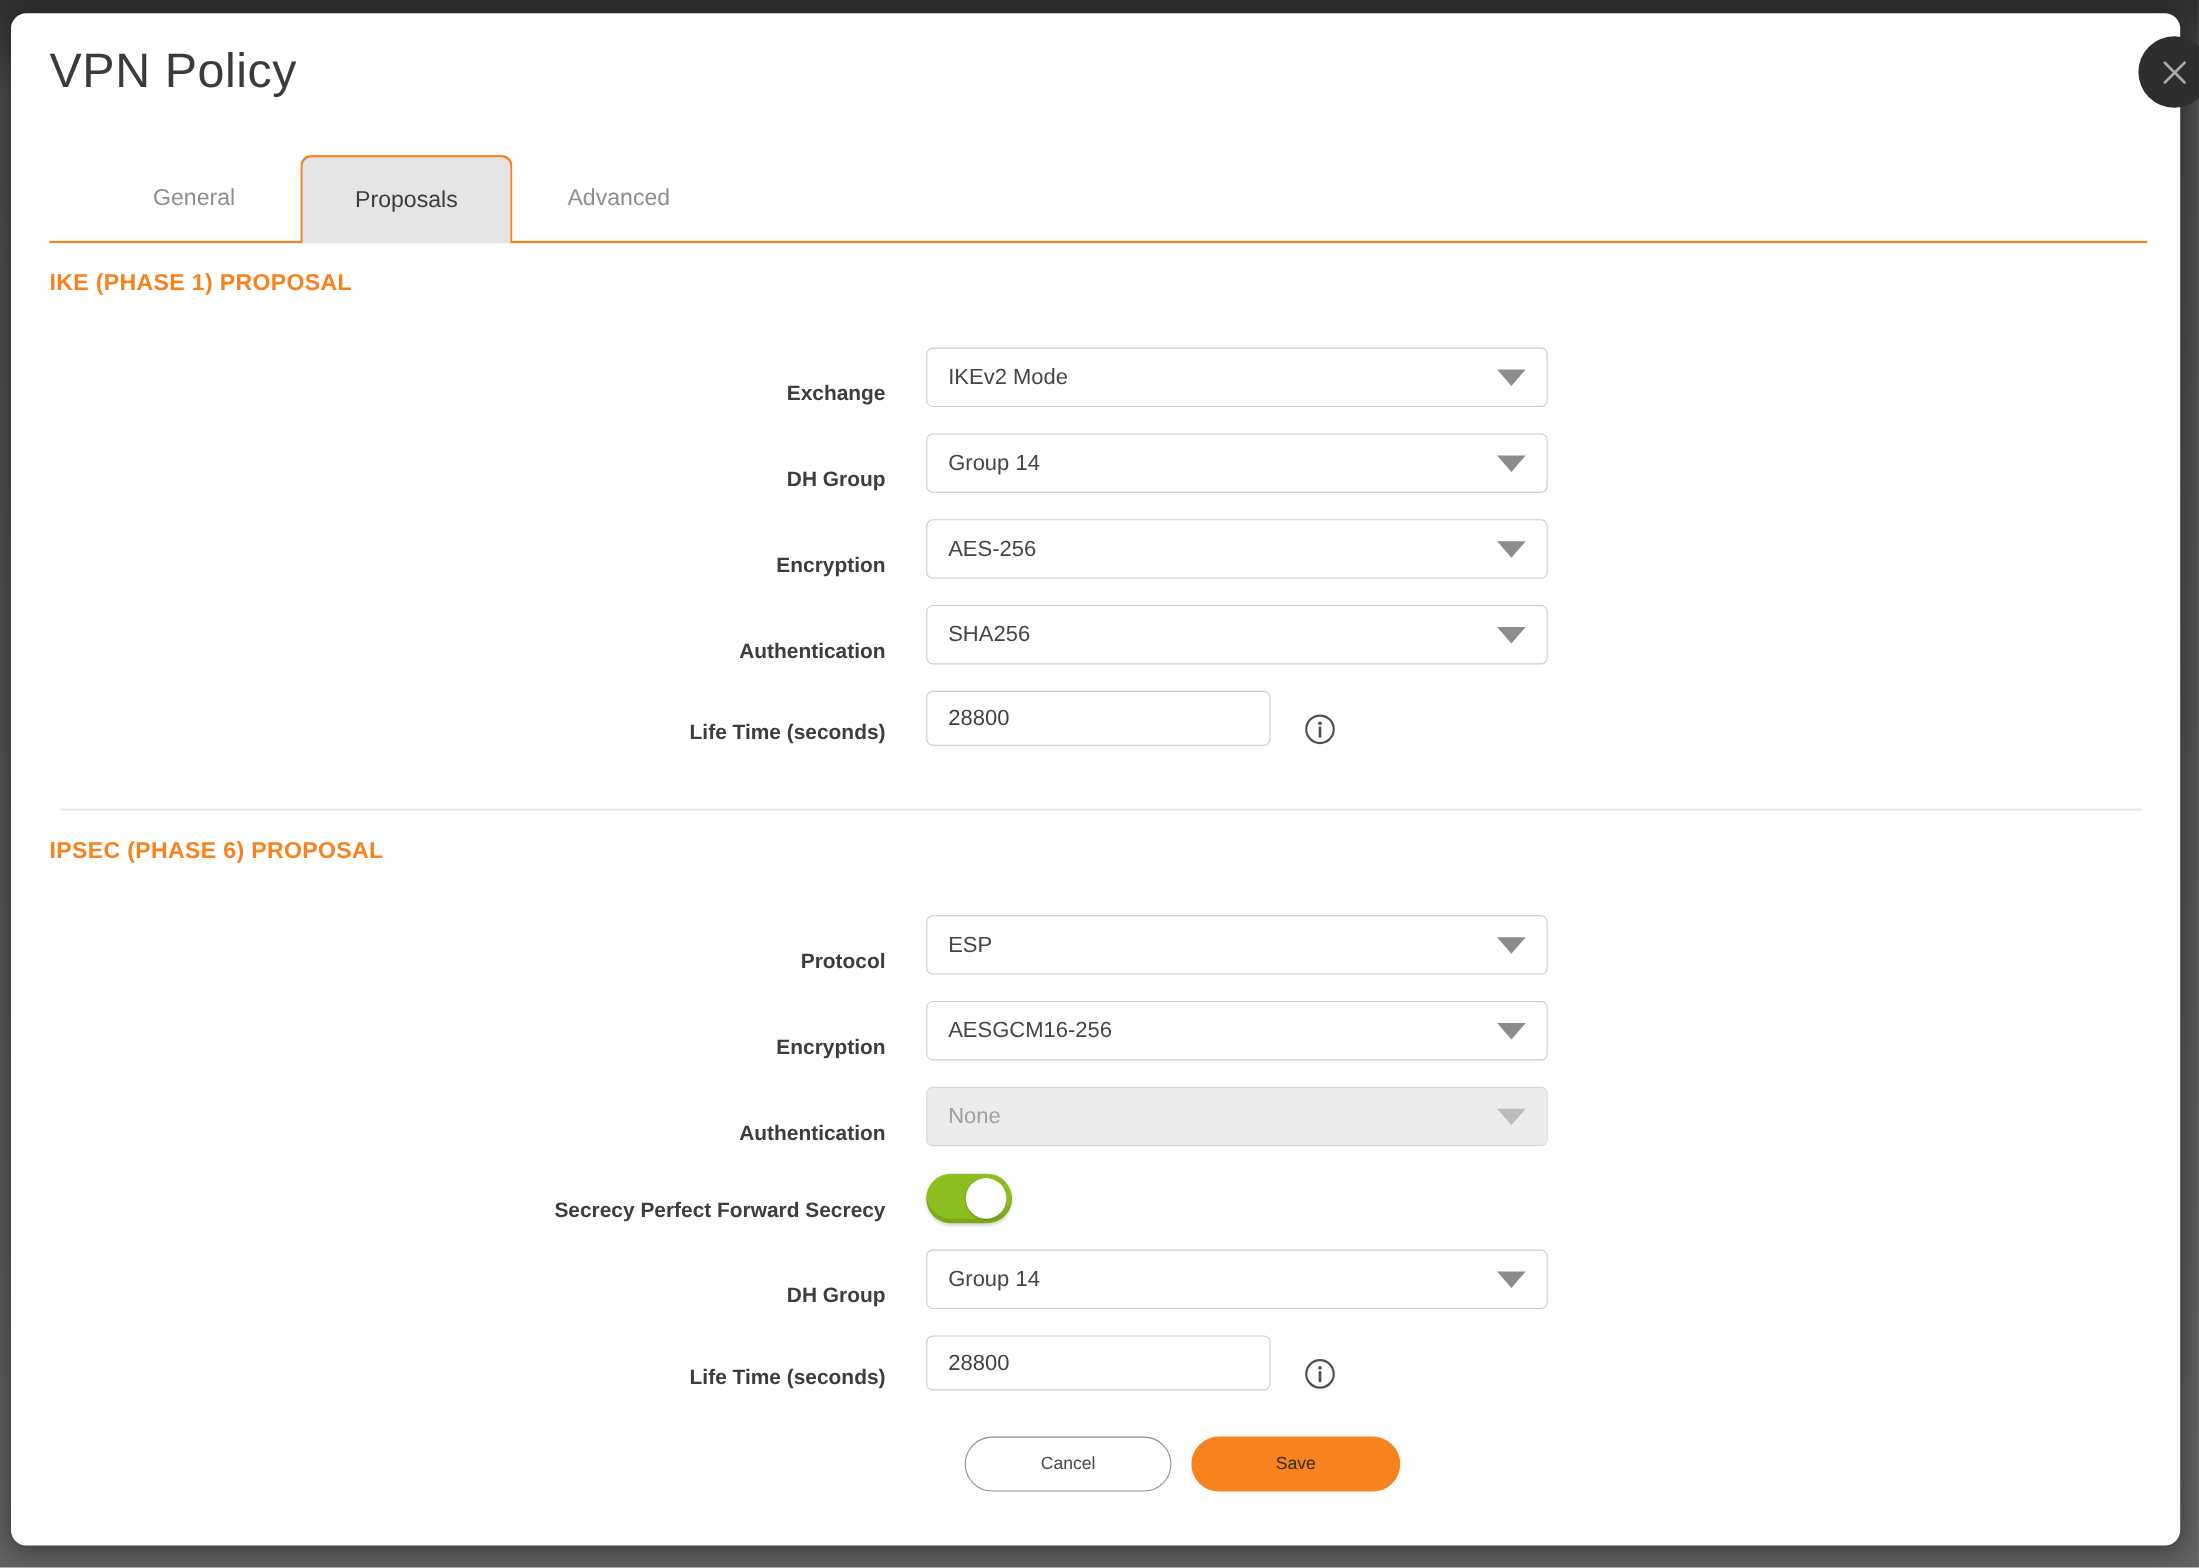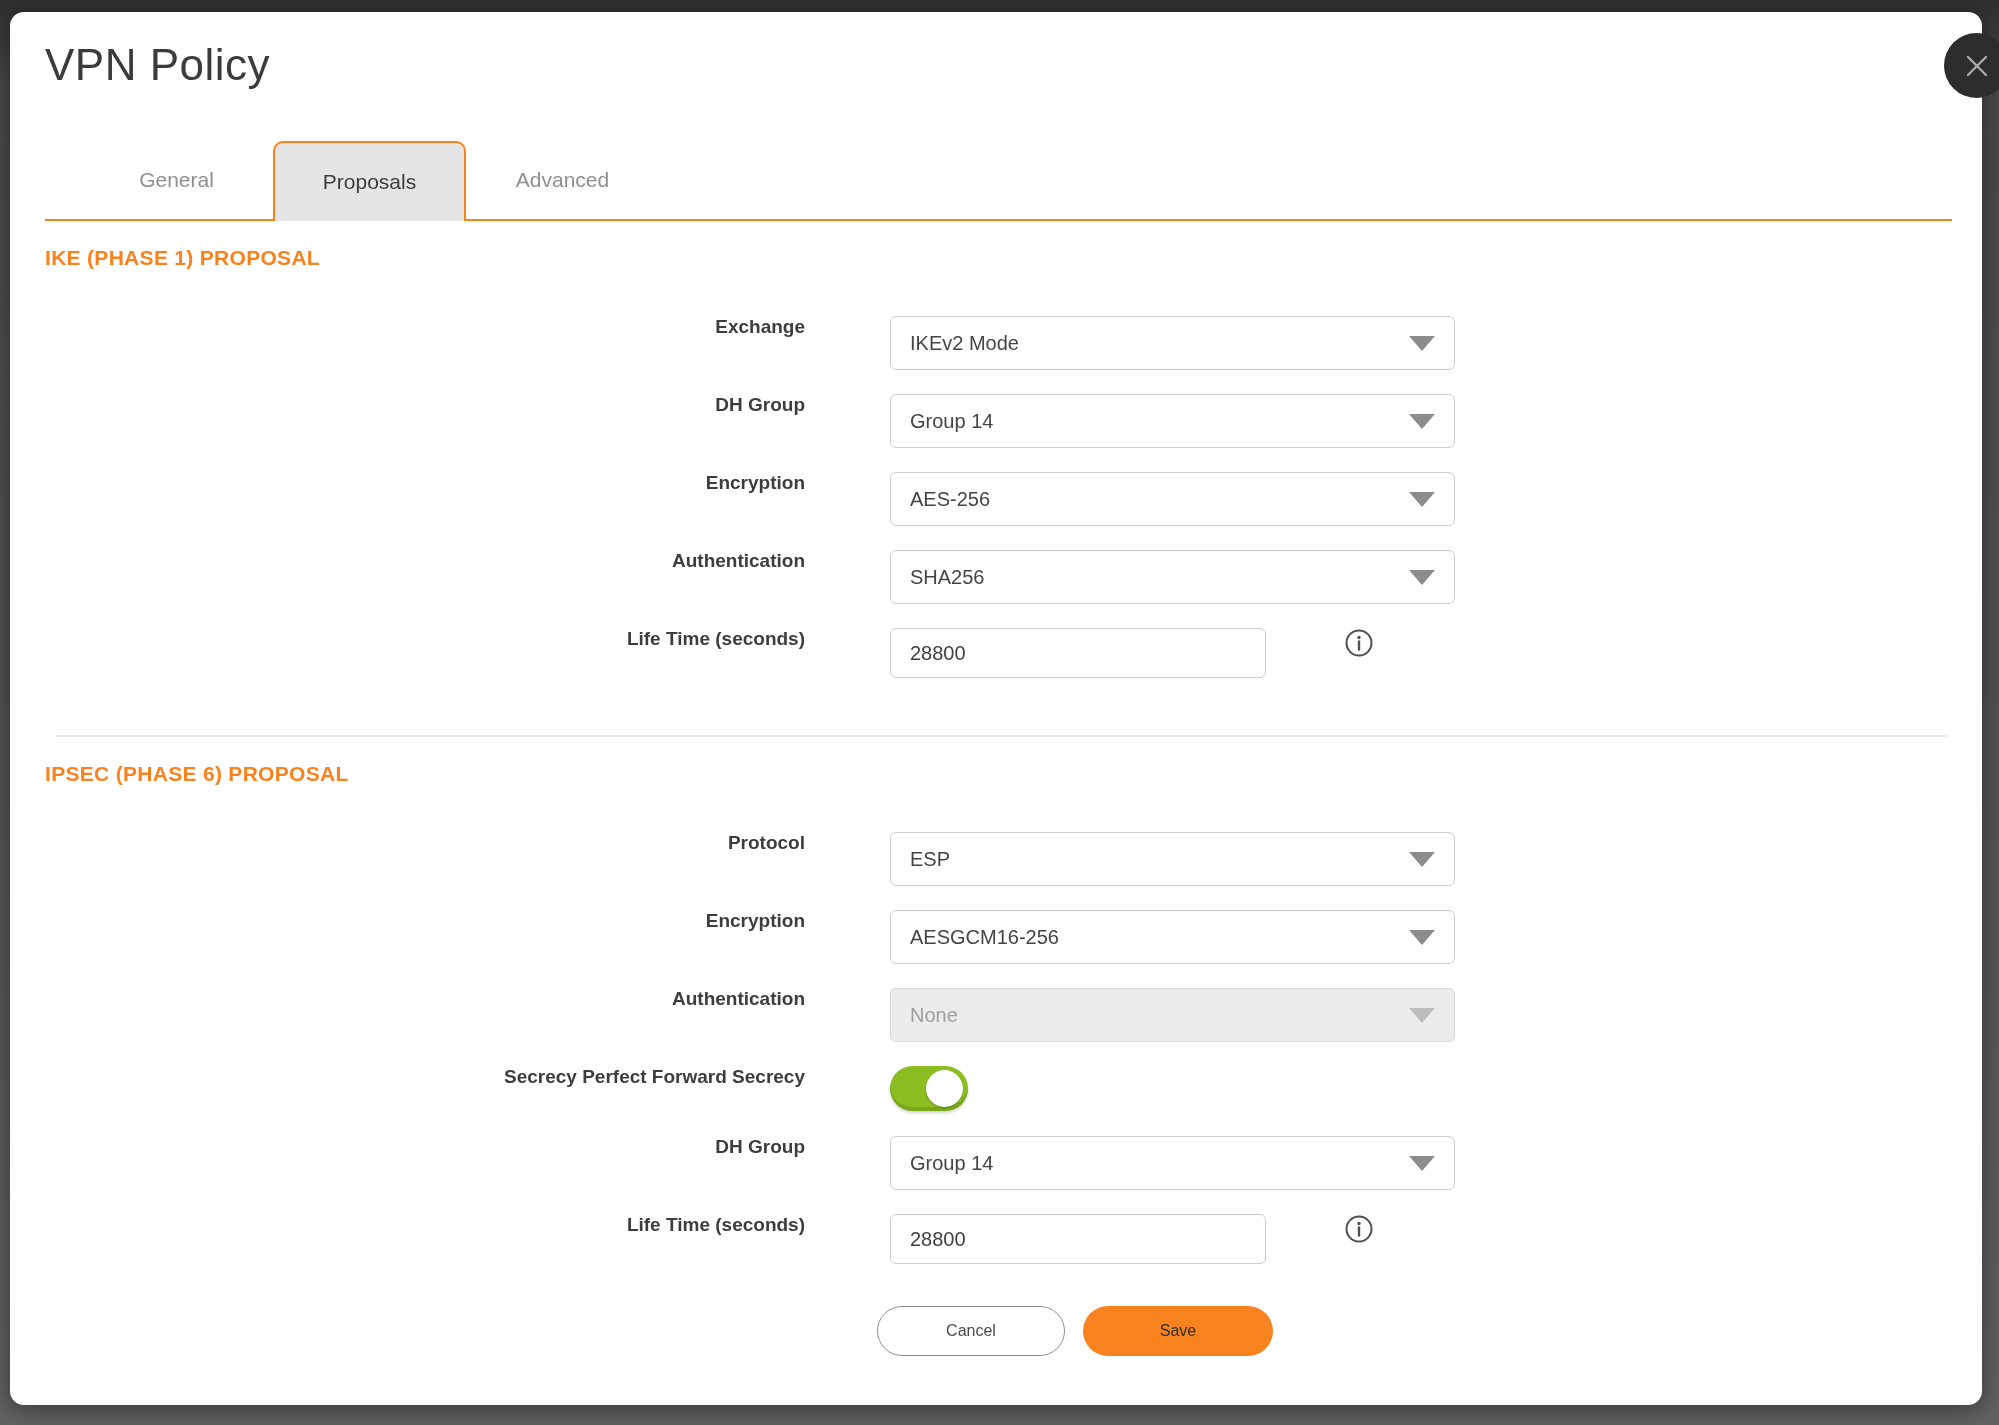--- a/index.html
+++ b/index.html
@@ -68,23 +68,22 @@
     margin: 24px 0 0 35px;
     font-size: 21px;
     font-weight: 700;
     color: #F7821E;
     letter-spacing: 0.3px;
     line-height: 26px;
   }
   .form { margin-top: 45px; padding-left: 35px; }
   .row {
     display: flex;
-    align-items: flex-start;
+    align-items: flex-end;
     margin-bottom: 24px;
-    gap: 48px;
   }
   .field-label {
     width: 760px;
     text-align: right;
     margin-right: 37px;
     font-size: 19px;
     font-weight: 700;
     color: #3d3d3d;
   }
   .select {
@@ -100,21 +99,21 @@
   .arrow {
     width: 0; height: 0;
     border-left: 13px solid transparent;
     border-right: 13px solid transparent;
     border-top: 15px solid #8c8c8c;
   }
   .select.disabled { background: #ececec; border-color: #d8d8d8; cursor: default; }
   .select.disabled .select-value { color: #9e9e9e; }
   .select.disabled .arrow { border-top-color: #bdbdbd; }
   .text-input {
-    width: 376px; height: 50px;
+    width: 313px; height: 50px;
     border: 1px solid #cdcdcd;
     border-radius: 6px;
     padding: 0 19px;
     font-size: 20px;
     color: #3f3f3f;
     font-family: inherit;
     background: #fff;
   }
   .info-btn {
     margin-left: 30px;

